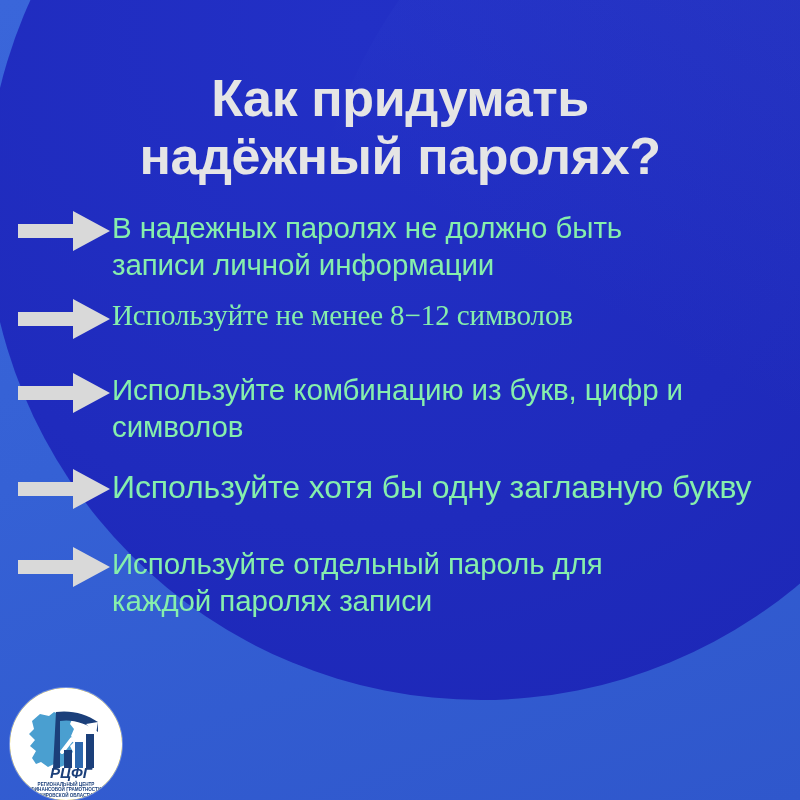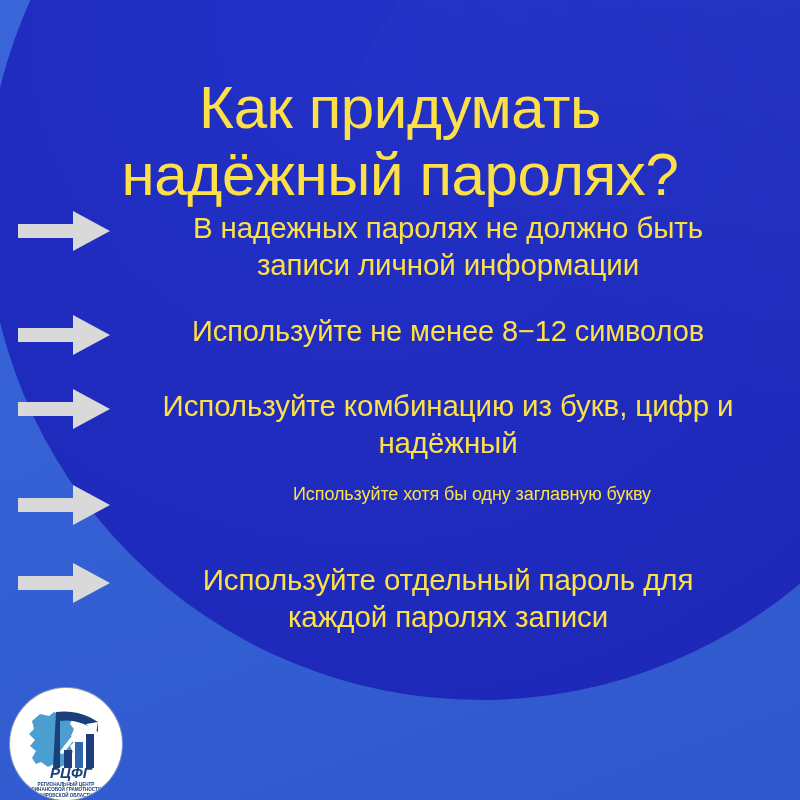--- a/index.html
+++ b/index.html
@@ -43,23 +43,23 @@
     pointer-events: none;
   }
 
   
   .title {
     position: absolute;
     left: 0;
     right: 0;
     top: 34px;
     text-align: center;
-    color: #fde047;
-    font-size: 60px;
-    font-weight: normal;
+    color: #e5e5e5;
+    font-size: 52px;
+    font-weight: bold;
     line-height: 1.12;
     letter-spacing: -0.4px;
     padding: 0 48px;
     box-sizing: border-box;
   }
   .title-line { display: block; white-space: nowrap; }
 
   
   .list {
     position: absolute;
@@ -76,37 +76,36 @@
   .item-arrow {
     position: relative;
     flex: 0 0 auto;
     width: 96px;
     height: 46px;
     margin-left: 16px;
   }
   .item-arrow svg { display: block; width: 96px; height: 46px; }
   .item-text {
     flex: 1 1 auto;
-    color: #fde047;
+    color: #86efac;
     font-size: 29.5px;
     line-height: 1.27;
     padding-right: 16px;
     margin-top: 1px;
     letter-spacing: -0.1px;
-    text-align: center;
   }
   .item-text .tl { display: block; white-space: nowrap; }
 
   
   .item.i0 { margin-top: 0px; }
-  .item.i1 { margin-top: 28px; }
+  .item.i1 { margin-top: 12px; font-family: Liberation Serif, serif; }
   .item.i2 { margin-top: 28px; }
   .item.i3 { margin-top: 20px; }
   .item.i4 { margin-top: 32px; }
-  .item.i3 .item-text { font-size: 18px; margin-left: 48px; }
+  .item.i3 .item-text { font-size: 32px; }
   .item.i1 .item-text { font-size: 29px; }
 
   
   .logo {
     position: absolute;
     left: 10px;
     top: 688px;
     width: 112px;
     height: 112px;
     border-radius: 50%;
@@ -156,21 +155,21 @@
     </div>
 
     <div class="item i2">
       <span class="item-arrow">
         <svg viewBox="0 0 96 46" xmlns="http://www.w3.org/2000/svg" aria-hidden="true">
           <path d="M2 16 L57 16 L57 3 L94 23 L57 43 L57 30 L2 30 Z" fill="#d9d9d9"></path>
         </svg>
       </span>
       <div class="item-text">
         <span class="tl">Используйте комбинацию из букв, цифр и</span>
-        <span class="tl">надёжный</span>
+        <span class="tl">символов</span>
       </div>
     </div>
 
     <div class="item i3">
       <span class="item-arrow">
         <svg viewBox="0 0 96 46" xmlns="http://www.w3.org/2000/svg" aria-hidden="true">
           <path d="M2 16 L57 16 L57 3 L94 23 L57 43 L57 30 L2 30 Z" fill="#d9d9d9"></path>
         </svg>
       </span>
       <div class="item-text">

